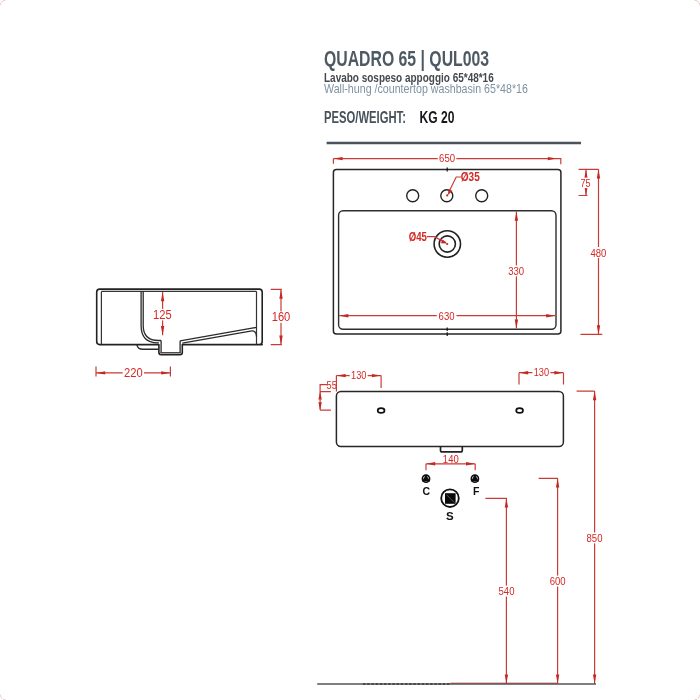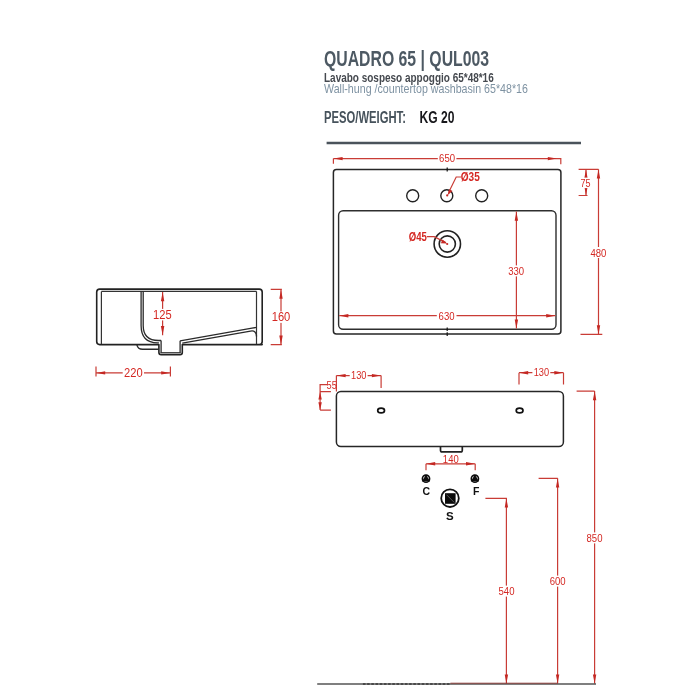--- a/index.html
+++ b/index.html
@@ -1,16 +1,16 @@
 <!DOCTYPE html>
 <html><head>
 <meta charset="utf-8">
 <style>
   html,body{margin:0;padding:0;background:#ffffff;}
-  #page{width:700px;height:700px;position:relative;background:#b91c1c;overflow:hidden;}
+  #page{width:700px;height:700px;position:relative;background:#b91c1c;overflow:hidden;border-radius:6px;}
   svg{position:absolute;left:0;top:0;}
   text{font-family:"Liberation Sans",sans-serif;}
   .dim{fill:#d42823;}
   .dln{stroke:#c93c36;stroke-width:1.2;fill:none;}
 </style>
 </head>
 <body>
 <div id="page">
 <svg width="700" height="700" viewBox="0 0 700 700">
 

